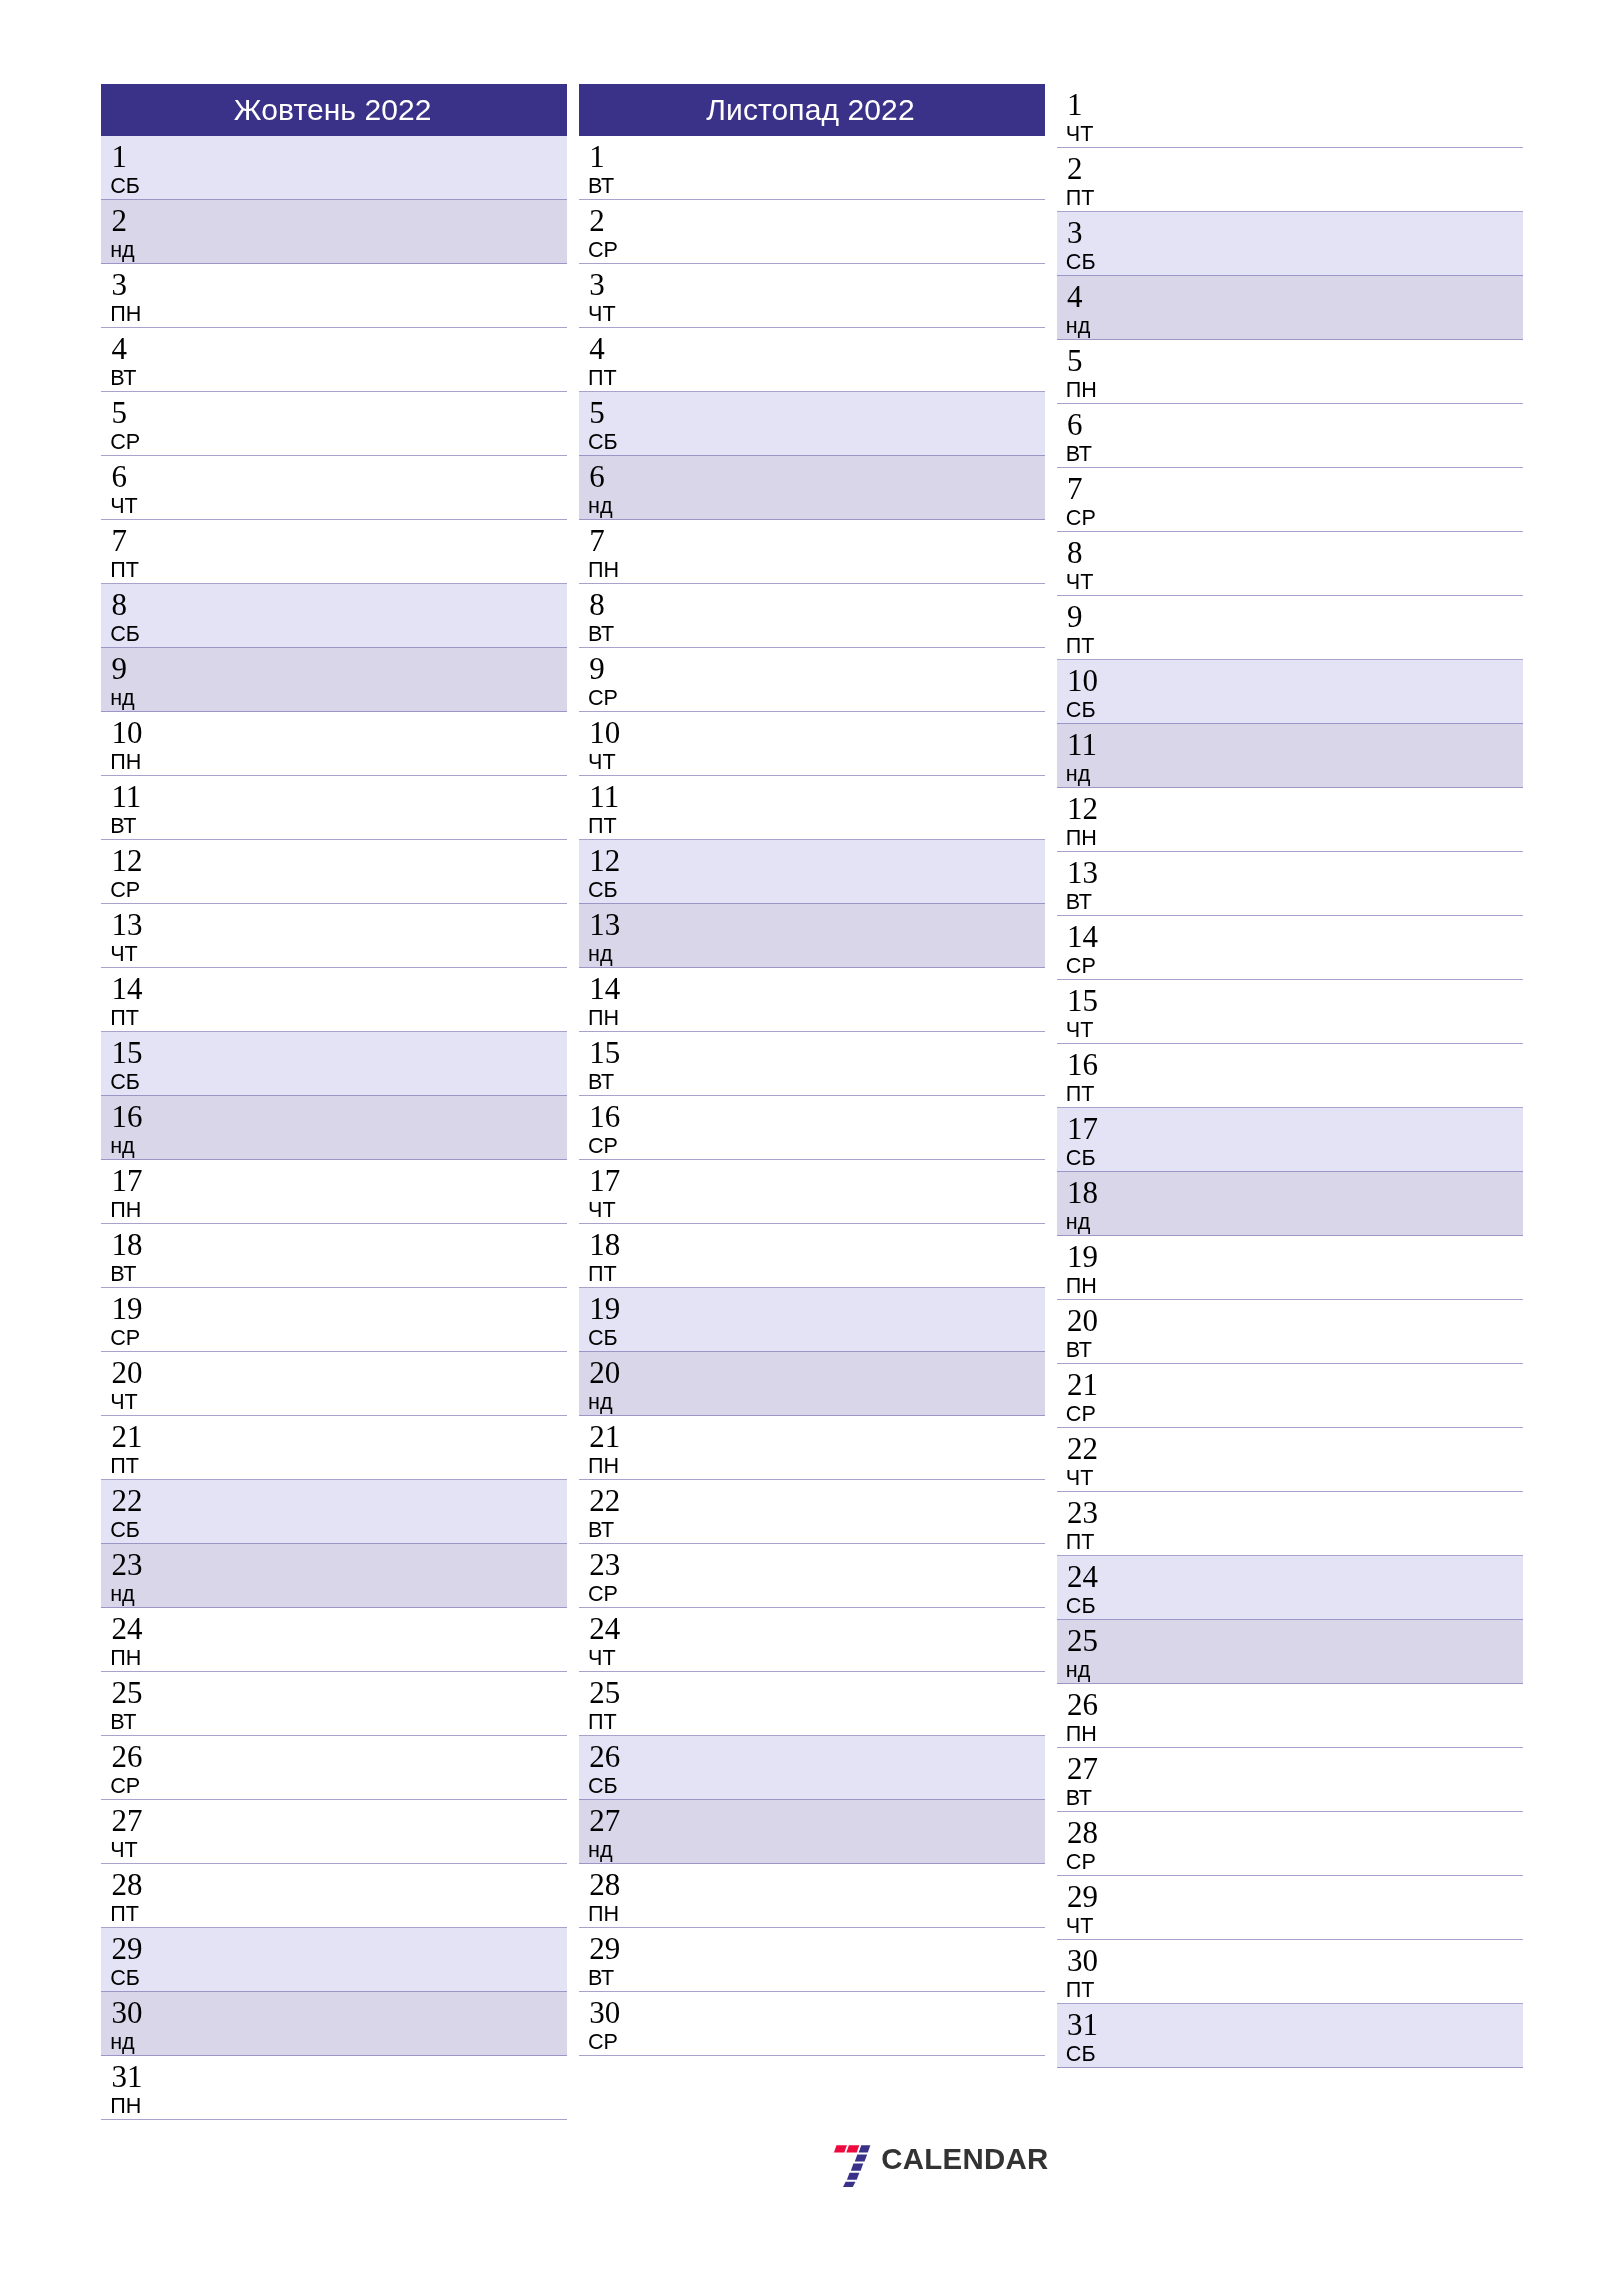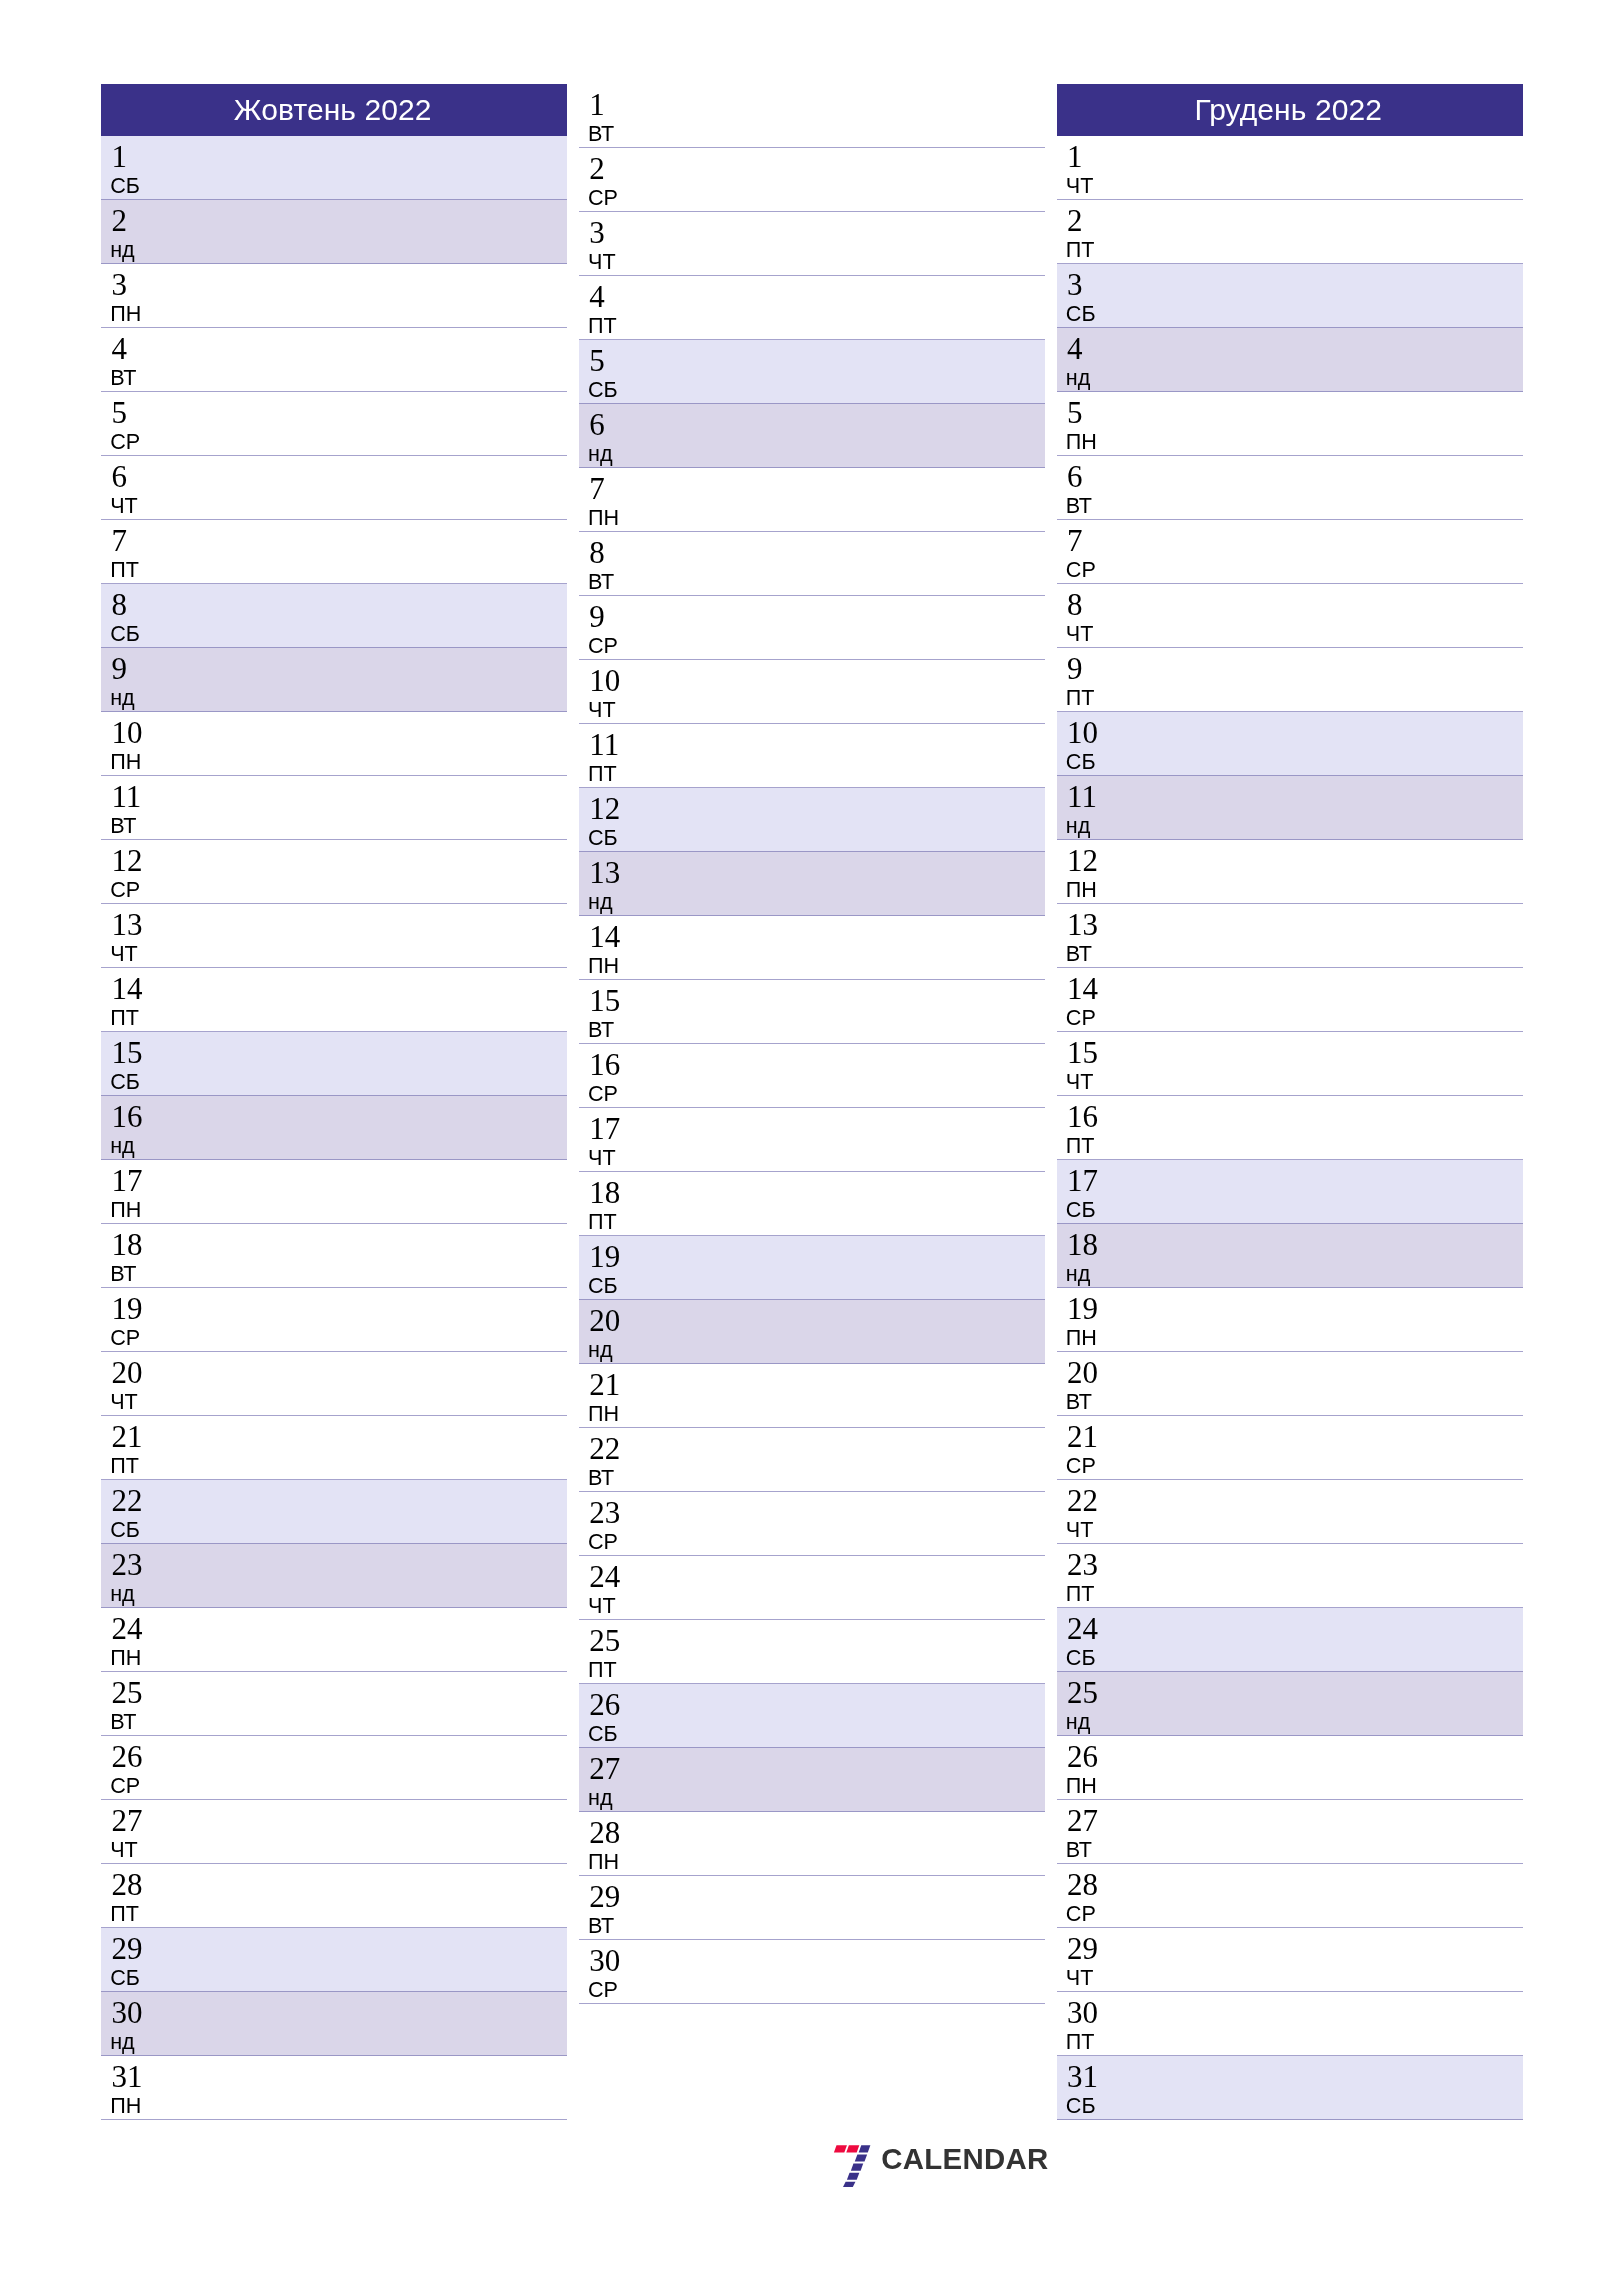--- a/index.html
+++ b/index.html
@@ -263,20 +263,23 @@
             <span class="day-num">30</span>
             <span class="day-abbr">нд</span>
           </div>
           <div class="day-row weekday">
             <span class="day-num">31</span>
             <span class="day-abbr">ПН</span>
           </div>
         </div>
       </div>
       <div class="month-col">
+        <div class="month-header">
+          <div class="month-header-title">Листопад 2022</div>
+        </div>
         <div class="days">
           <div class="day-row weekday">
             <span class="day-num">1</span>
             <span class="day-abbr">ВТ</span>
           </div>
           <div class="day-row weekday">
             <span class="day-num">2</span>
             <span class="day-abbr">СР</span>
           </div>
           <div class="day-row weekday">
@@ -387,23 +390,20 @@
             <span class="day-num">29</span>
             <span class="day-abbr">ВТ</span>
           </div>
           <div class="day-row weekday">
             <span class="day-num">30</span>
             <span class="day-abbr">СР</span>
           </div>
         </div>
       </div>
       <div class="month-col">
-        <div class="month-header">
-          <div class="month-header-title">Грудень 2022</div>
-        </div>
         <div class="days">
           <div class="day-row weekday">
             <span class="day-num">1</span>
             <span class="day-abbr">ЧТ</span>
           </div>
           <div class="day-row weekday">
             <span class="day-num">2</span>
             <span class="day-abbr">ПТ</span>
           </div>
           <div class="day-row sat">

